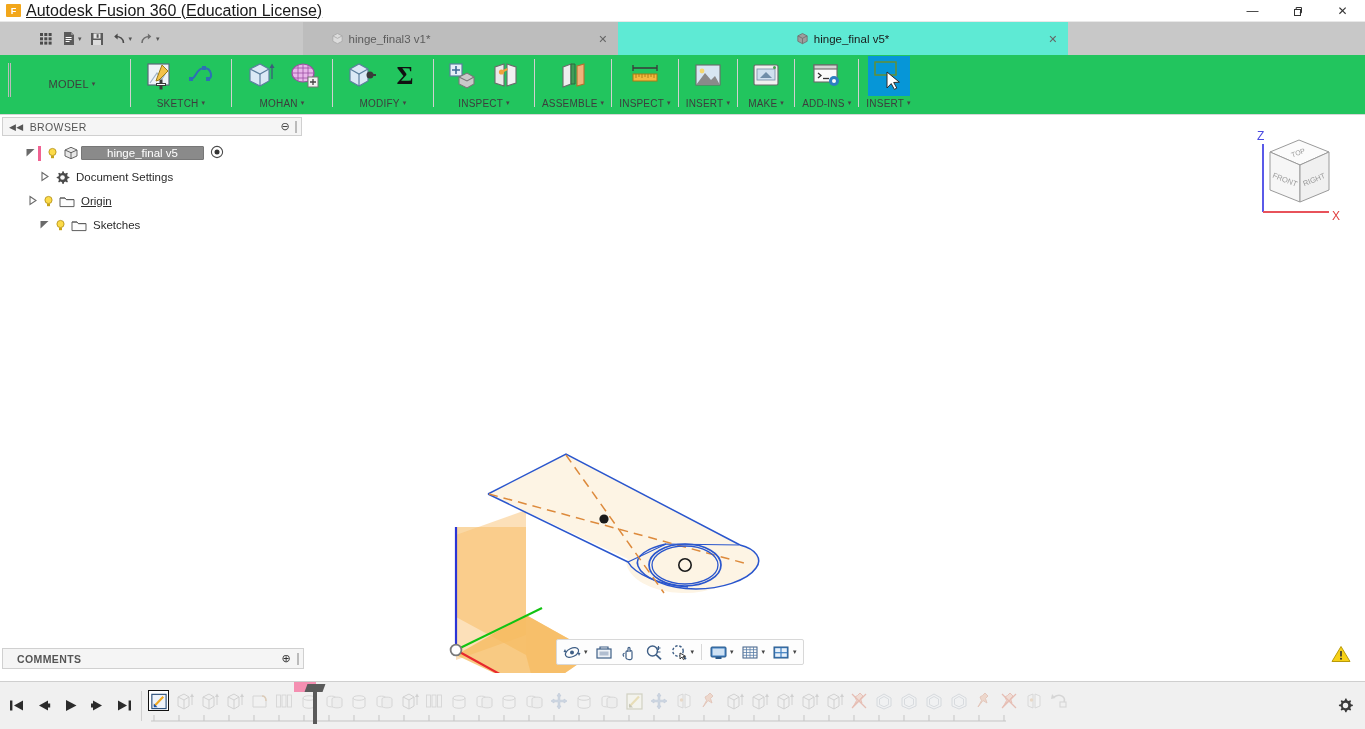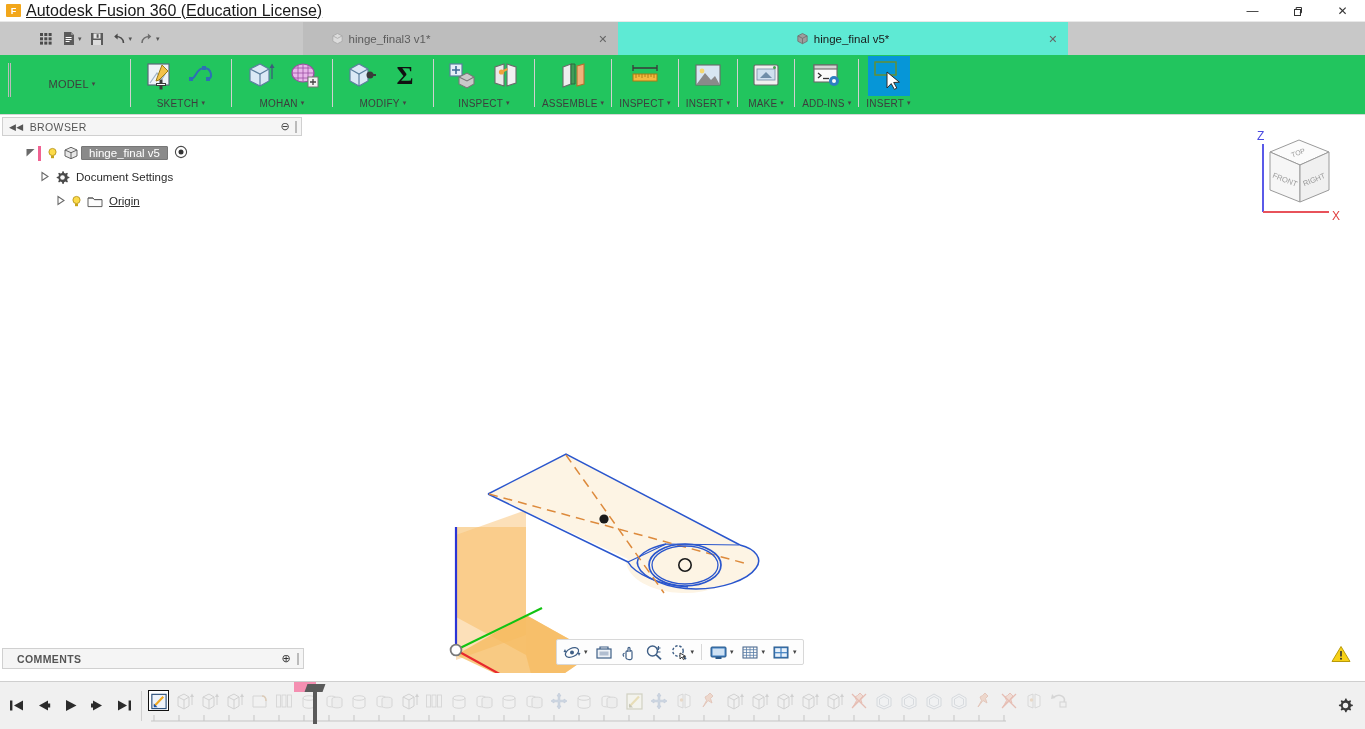--- a/index.html
+++ b/index.html
@@ -97,21 +97,21 @@
   #browser-hdr .hdrtitle{ flex:1; }
   #browser-hdr .minus{ margin-right:5px; font-size:11px; color:#444;}
   #browser-hdr .grip{ width:2px;height:12px;border-left:1px solid #bbb;border-right:1px solid #bbb;margin-right:4px;}
   #tree{ padding-top:5px; }
   .trow{ height:24px; display:flex; align-items:center; font-size:11.5px; color:#2b2b2b; }
   .tarrow{ width:16px; text-align:center; color:#555; font-size:9px; }
   .tarrow.open{ color:#555; }
   .bulb{ width:17px; display:flex; align-items:center; justify-content:center; }
   .ticon{ width:20px; display:flex; align-items:center; justify-content:center; }
   .tlabel{ padding:1px 6px 2px 4px; white-space:nowrap; }
-  .trow.root .tlabel{ background:#8a8a8a; color:#ffffff; border:1px solid #777; padding:0 7px; border-radius:1px;}
+  .trow.root .tlabel{ background:#8a8a8a; color:#ffffff; border:1px solid #777; padding:0 25px; border-radius:1px;}
   .pinkbar{ width:3px;height:15px;background:#f06292;margin:0 3px 0 0;}
 
   
   #viewport{ position:absolute; left:304px; top:0; right:0; bottom:0; }
 
   
   #viewcube{ position:absolute; right:18px; top:5px; width:110px;height:105px;}
 
   
   #navbar{
@@ -531,41 +531,61 @@
         <span class="ticon">
           <svg width="15" height="15" viewBox="0 0 15 15">
             <path d="M7.5 1.2 l1.1 0 .5 1.7 1.4.6 1.6-.8.8.8-.8 1.6.6 1.4 1.7.5 0 1.1-1.7.5-.6 1.4.8 1.6-.8.8-1.6-.8-1.4.6-.5 1.7-1.1 0-.5-1.7-1.4-.6-1.6.8-.8-.8.8-1.6-.6-1.4-1.7-.5 0-1.1 1.7-.5.6-1.4-.8-1.6.8-.8 1.6.8 1.4-.6z" fill="#4a4a4a"></path>
             <circle cx="7.5" cy="7.5" r="2.3" fill="#f8f8f8"></circle>
           </svg>
         </span>
         <span class="tlabel">Document Settings</span>
       </div>
 
 
-      <div class="trow" style="padding-left:52px;text-decoration:underline;">
+      <div class="trow" style="padding-left:24px;text-decoration:underline;">
         <span class="tarrow">
           <svg width="11" height="11" viewBox="0 0 11 11">
               <path d="M3 1.5 L9 5.5 L3 9.5 Z" fill="none" stroke="#6a6a6a" stroke-width="1.1"></path>
             </svg>
         </span>
         <span class="bulb">
           <svg width="13" height="13" viewBox="0 0 13 13">
             <circle cx="6.5" cy="5" r="3.6" fill="#fcdb4a" stroke="#b08c10" stroke-width=".8"></circle>
             <rect x="5" y="8.6" width="3" height="2.6" fill="#c9a417"></rect>
           </svg>
         </span>
         <span class="ticon">
           <svg width="16" height="13" viewBox="0 0 16 13">
             <path d="M1 3 H6 L7.4 4.6 H15 V11.6 H1 Z" fill="#fdfdfd" stroke="#5e5e5e" stroke-width="1"></path>
             <path d="M1 3 H6 L7.4 4.6 H15" fill="none" stroke="#5e5e5e" stroke-width="1"></path>
           </svg>
         </span>
         <span class="tlabel">Origin</span>
       </div>
 
+      <div class="trow" style="padding-left:36px;">
+        <span class="tarrow open">
+          <svg width="11" height="11" viewBox="0 0 11 11">
+              <path d="M1.5 2 H9.5 L1.5 9.5 Z" fill="#6a6a6a"></path>
+            </svg>
+        </span>
+        <span class="bulb">
+          <svg width="13" height="13" viewBox="0 0 13 13">
+            <circle cx="6.5" cy="5" r="3.6" fill="#fcdb4a" stroke="#b08c10" stroke-width=".8"></circle>
+            <rect x="5" y="8.6" width="3" height="2.6" fill="#c9a417"></rect>
+          </svg>
+        </span>
+        <span class="ticon">
+          <svg width="16" height="13" viewBox="0 0 16 13">
+            <path d="M1 3 H6 L7.4 4.6 H15 V11.6 H1 Z" fill="#fdfdfd" stroke="#5e5e5e" stroke-width="1"></path>
+            <path d="M1 3 H6 L7.4 4.6 H15" fill="none" stroke="#5e5e5e" stroke-width="1"></path>
+          </svg>
+        </span>
+        <span class="tlabel">Sketches</span>
+      </div>
 
     </div>
   </div>
 
   <div id="viewport">
 
     <svg width="1061" height="558" viewBox="0 0 1061 558" style="position:absolute;left:0;top:0;">
 
       <g>
 

